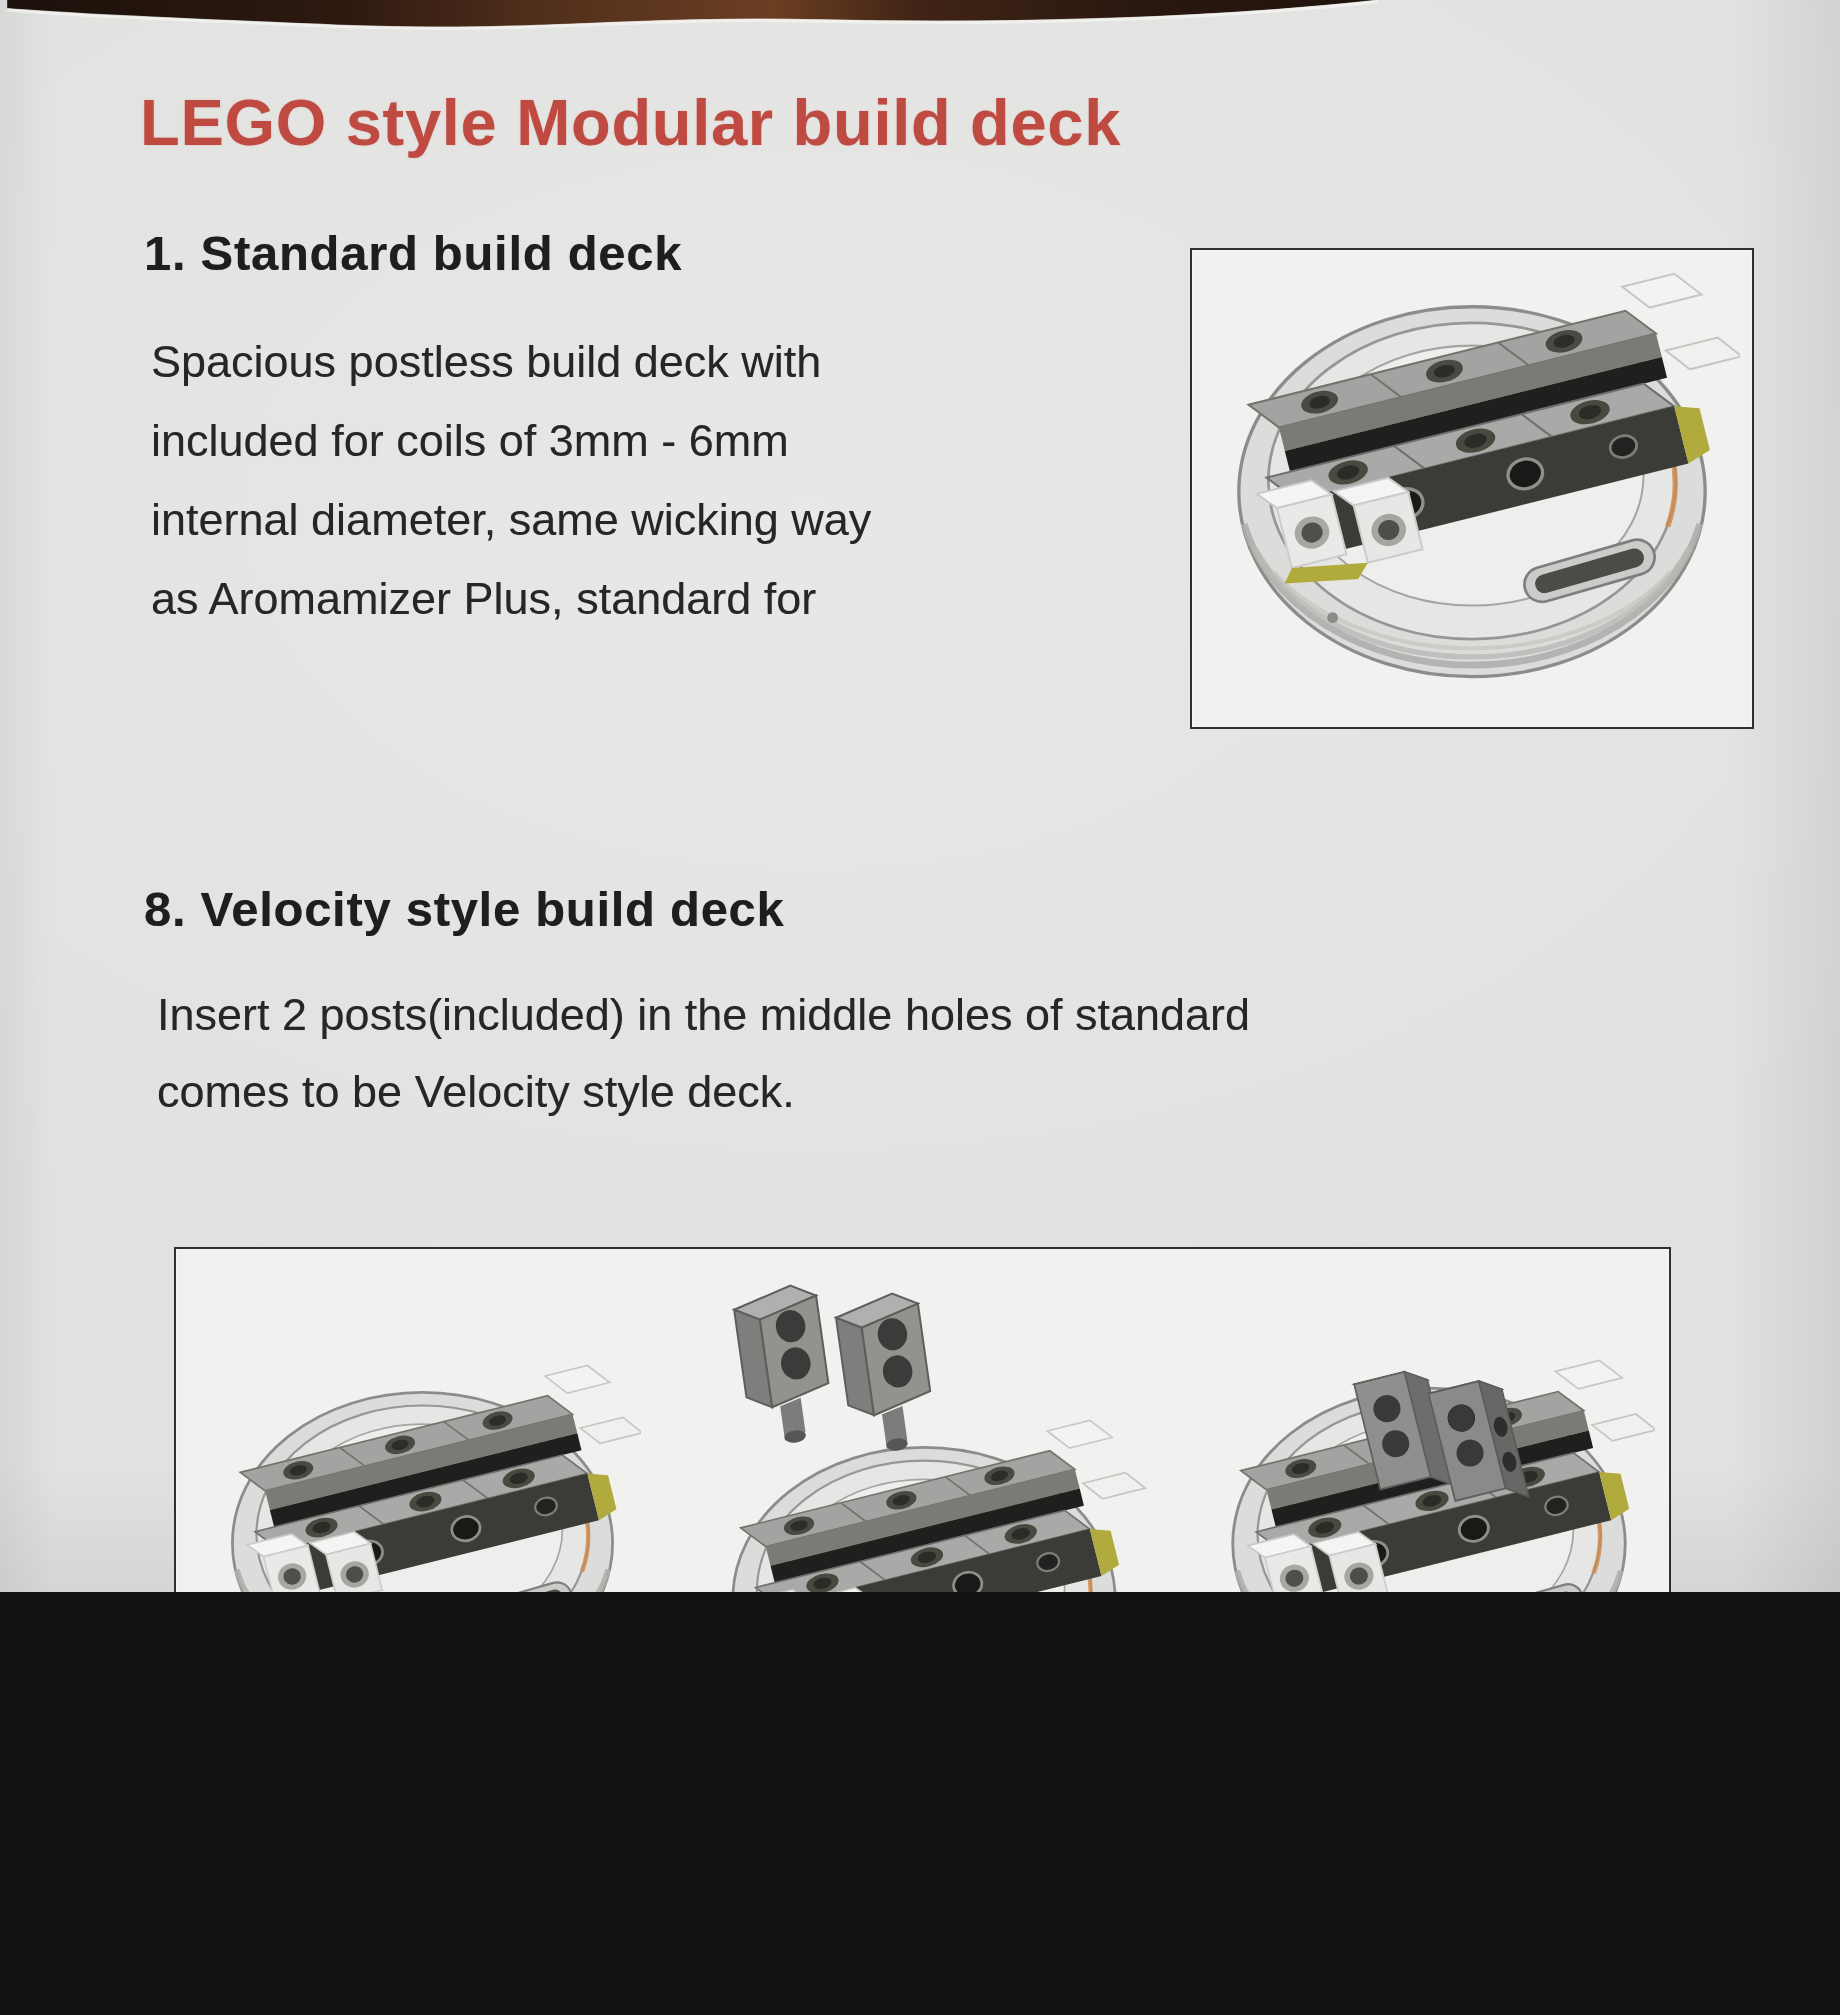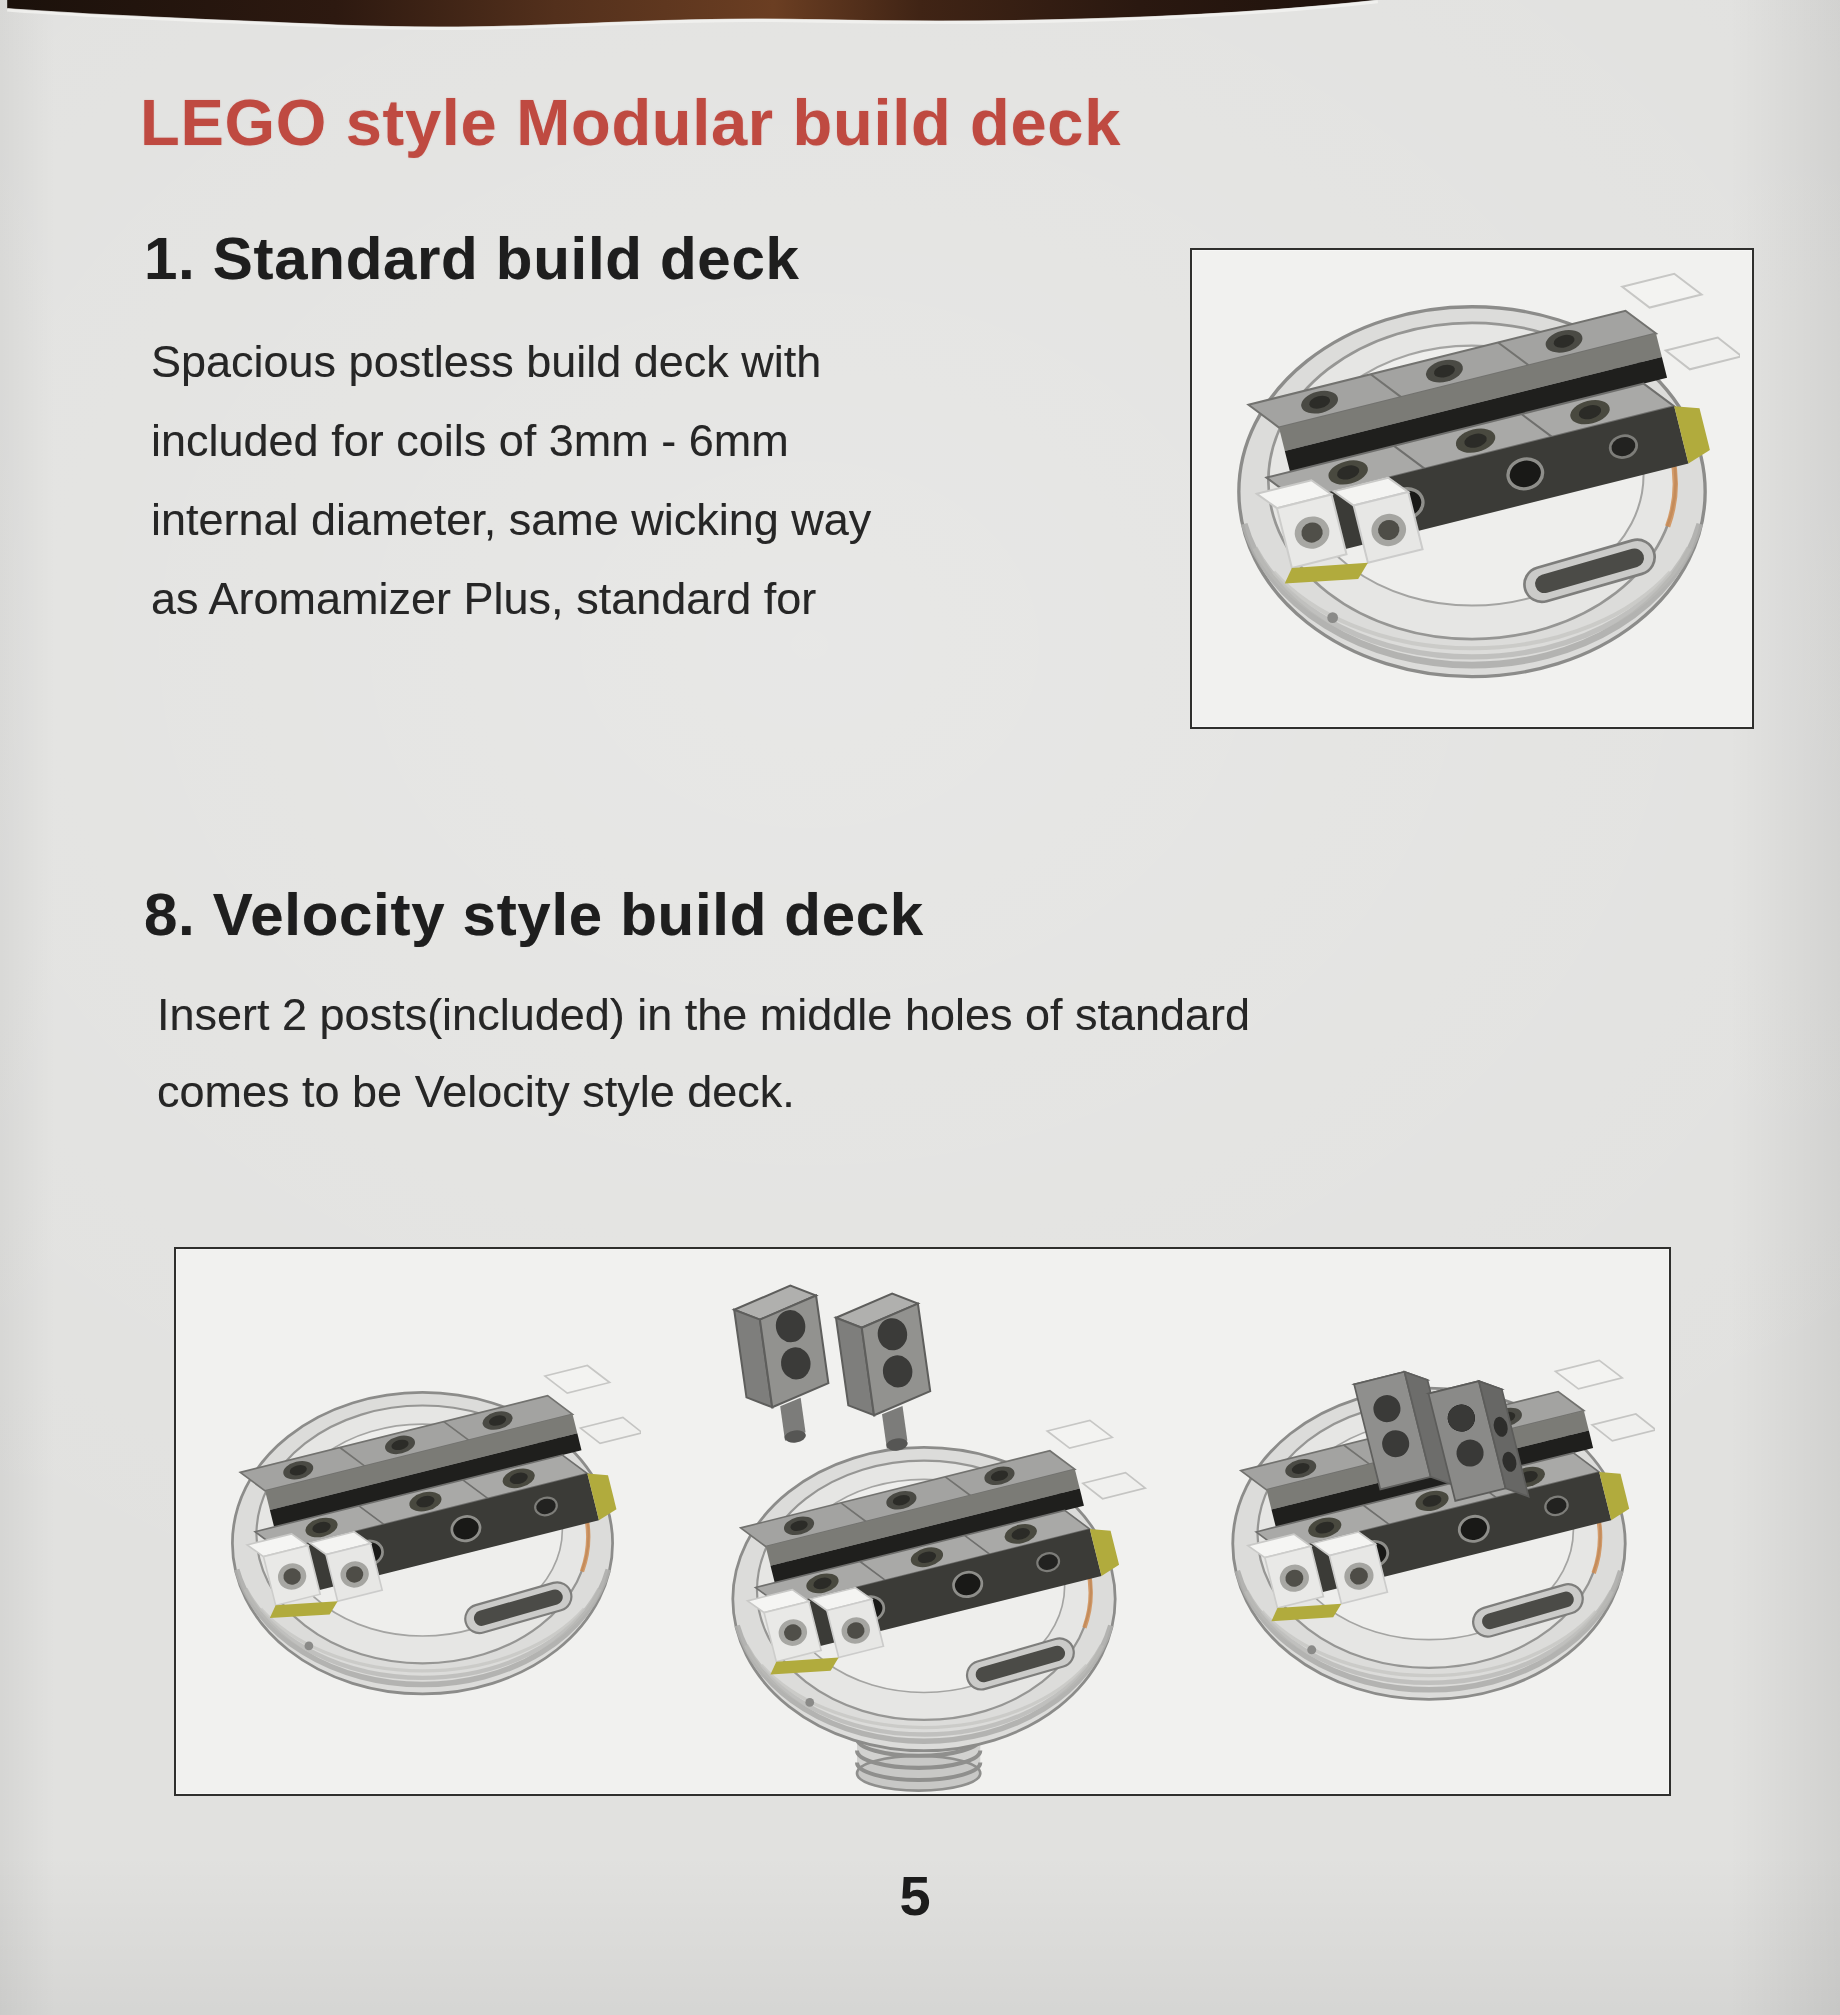--- a/index.html
+++ b/index.html
@@ -1,36 +1,36 @@
 <!DOCTYPE html>
 <html style="font-size:11.3px"><head>
 <meta charset="utf-8">
 <style>
   html,body{margin:0;padding:0;background:#111;}
   .photo{
     position:relative;
-    width:1840px;height:2015px;
+    width:1840px;height:1592px;
     overflow:hidden;
     background:
       radial-gradient(130% 95% at 44% 32%, rgba(255,255,255,0.22) 0%, rgba(255,255,255,0) 58%),
       linear-gradient(90deg, rgba(0,0,0,0.05) 0%, rgba(0,0,0,0) 3%, rgba(0,0,0,0) 94%, rgba(0,0,0,0.07) 100%),
       linear-gradient(180deg, rgba(0,0,0,0) 92%, rgba(0,0,0,0.05) 100%),
       #e1e1df;
     font-family:"Liberation Sans", sans-serif;
   }
   .abs{position:absolute;}
   .title{
     left:140px;top:90px;
     font-size:65px;font-weight:bold;letter-spacing:0.7px;
     color:#bf4a41;
     text-shadow:0 0 1.4px rgba(191,74,65,0.35);
     white-space:nowrap;line-height:1;
   }
   .heading{
-    font-size:60px;font-weight:bold;letter-spacing:0.7px;
+    font-size:49px;font-weight:bold;letter-spacing:0.7px;
     color:#1e1e1e;white-space:nowrap;line-height:1;
     text-shadow:0 0 0.7px rgba(0,0,0,0.4);
   }
   .h1{left:144px;top:229px;}
   .h2{left:144px;top:885px;}
   .para{
     font-size:45px;color:#262626;white-space:nowrap;
     text-shadow:0 0 0.7px rgba(0,0,0,0.25);
   }
   .p1{left:151px;top:322px;line-height:79px;}

